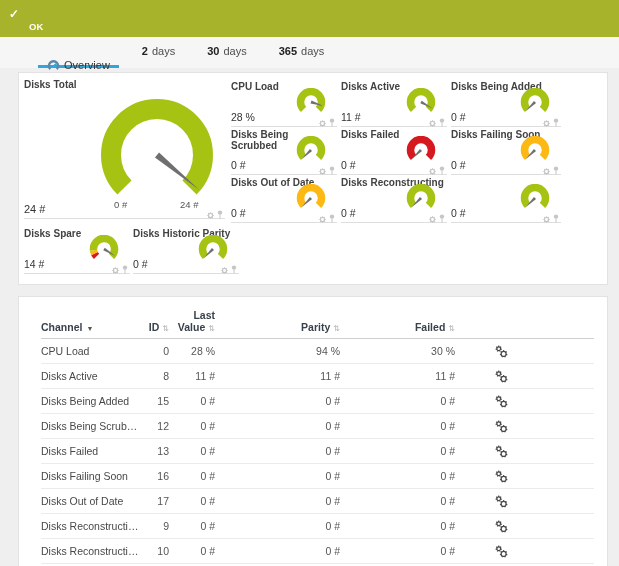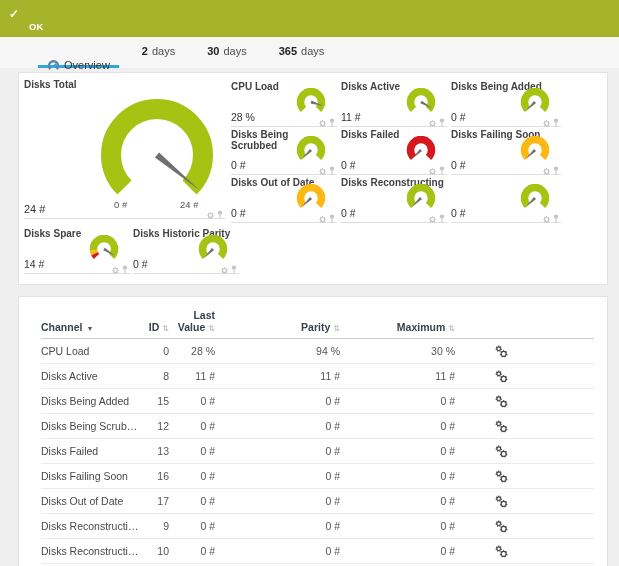--- a/index.html
+++ b/index.html
@@ -428,21 +428,21 @@
           <th>
             <span>ID</span><span class="sort">⇅</span>
           </th>
           <th>
             <span class="lastv"><span>Last Value</span><span class="sort">⇅</span></span>
           </th>
           <th>
             <span>Parity</span><span class="sort">⇅</span>
           </th>
           <th>
-            <span>Maximum</span><span class="sort">⇅</span>
+            <span>Failed</span><span class="sort">⇅</span>
           </th>
           <th></th>
         </tr>
       </thead>
       <tbody id="rows">
           <tr>
             <td class="ch">CPU Load</td>
             <td>0</td>
             <td>28 %</td>
             <td>94 %</td>

